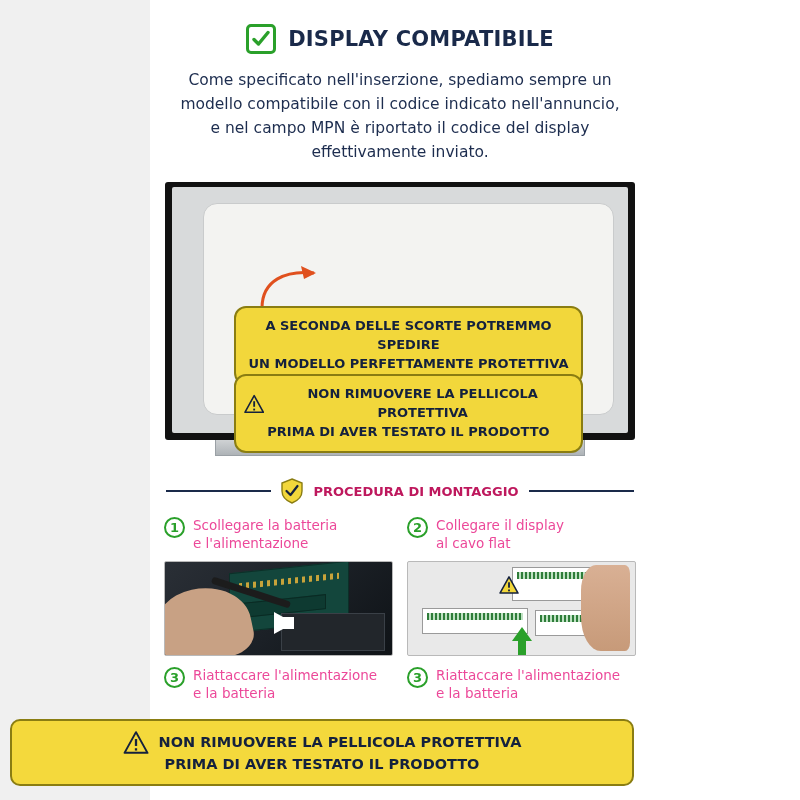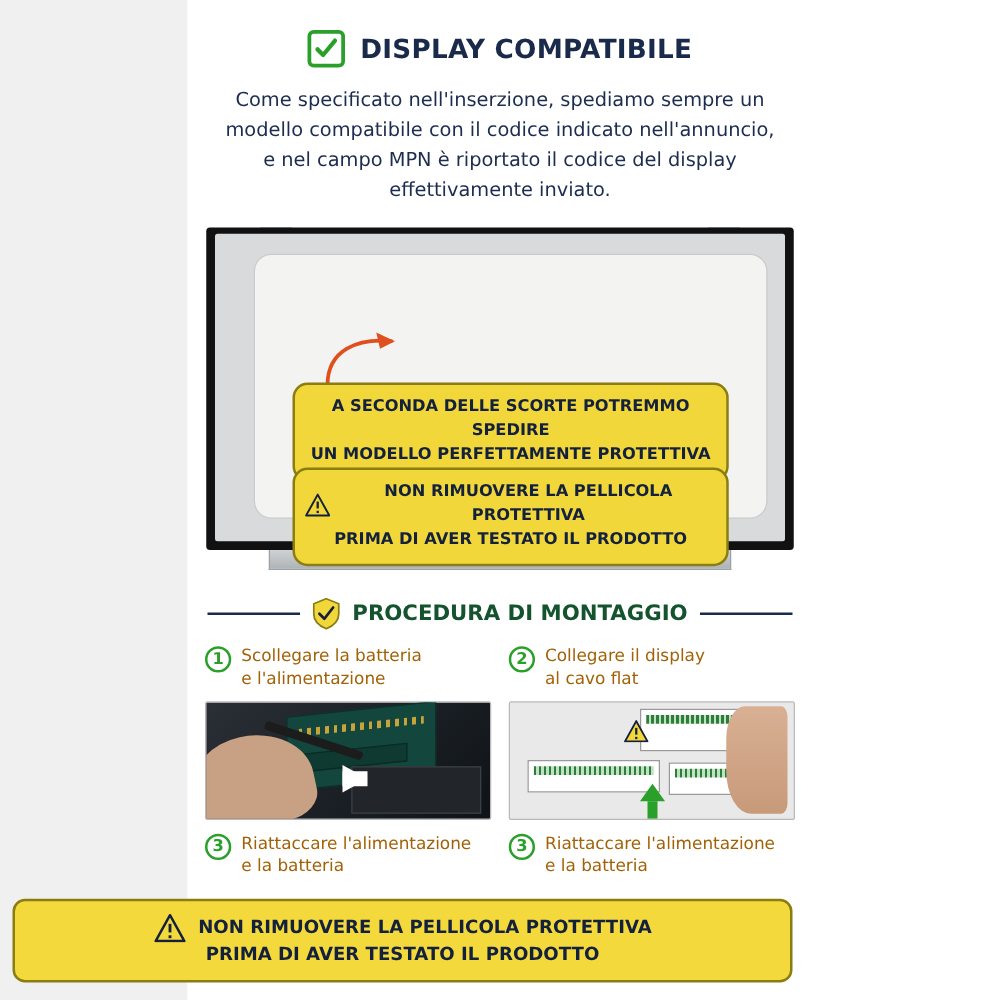--- a/index.html
+++ b/index.html
@@ -169,23 +169,23 @@
     align-items: center;
     gap: 10px;
     margin: 22px 16px 0 16px;
   }
   .rule {
     flex: 1;
     height: 2px;
     background: #1a2a4a;
   }
   .section-title {
-    font-size: 17px;
+    font-size: 13px;
     font-weight: bold;
-    color: #14532d;
+    color: #be185d;
     white-space: nowrap;
   }
   .shield-icon { width: 22px; height: 26px; display: block; }
 
   .steps {
     display: flex;
     margin: 12px 14px 0 14px;
     gap: 14px;
   }
   .step-col { flex: 1; }
@@ -204,21 +204,21 @@
     font-weight: bold;
     font-size: 13px;
     display: flex;
     align-items: center;
     justify-content: center;
     box-sizing: border-box;
     margin-top: 1px;
   }
   .step-text {
     font-size: 13.5px;
-    color: #a16207;
+    color: #ec4899;
     line-height: 1.35;
   }
   .photo {
     margin-top: 8px;
     height: 95px;
     border: 1px solid #b9b9b9;
     border-radius: 2px;
     position: relative;
     overflow: hidden;
     box-sizing: border-box;

